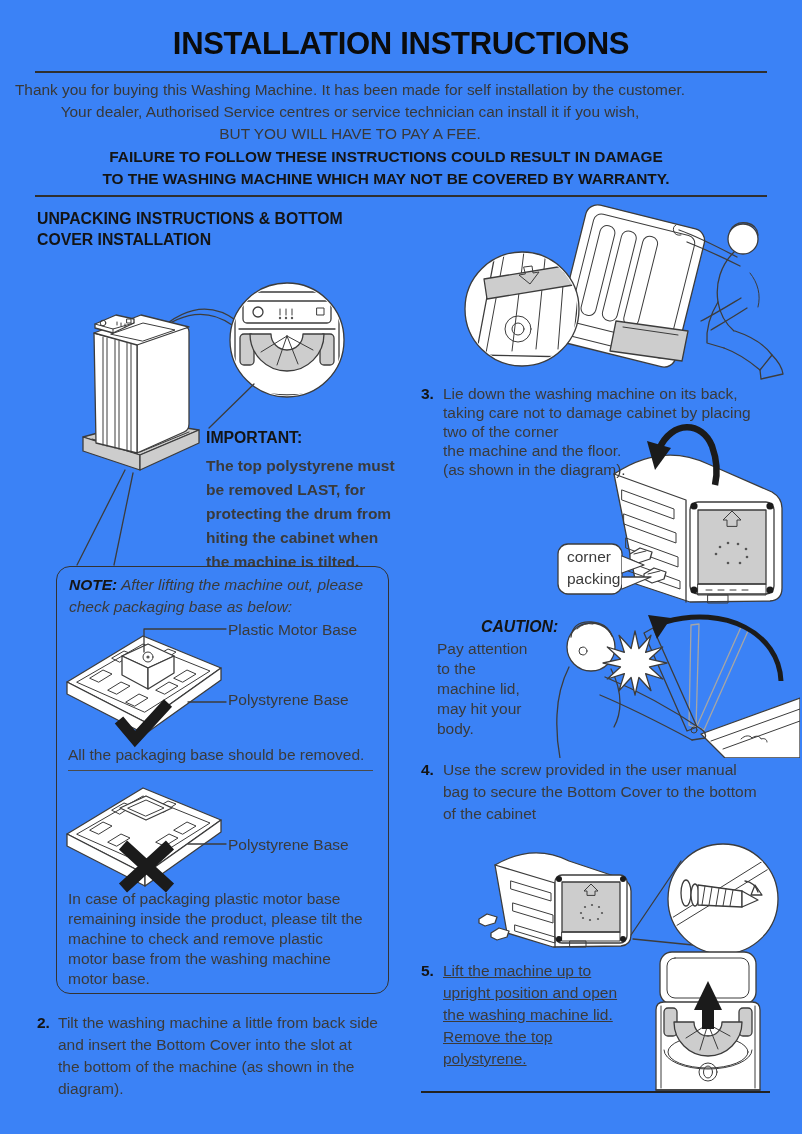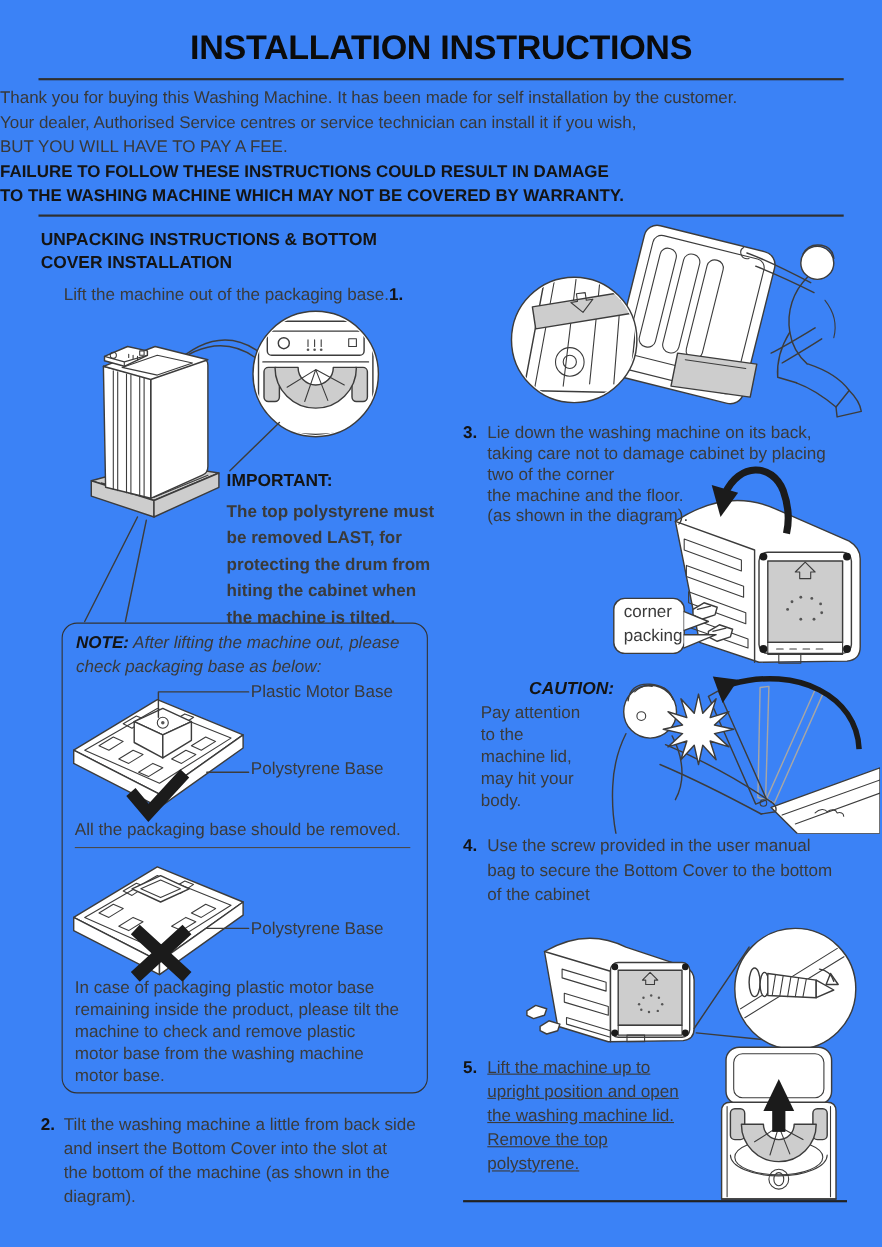--- a/index.html
+++ b/index.html
@@ -2,21 +2,21 @@
 <html><head>
 <meta charset="utf-8">
 <style>
   html,body{margin:0;padding:0;background:#fff;}
   .page{position:relative;width:802px;height:1134px;background:#3b82f6;overflow:hidden;
         font-family:"Liberation Sans", sans-serif;color:#383838;}
   .rule{position:absolute;background:#2f2f2f;height:1.6px;}
   .rule-thin{position:absolute;background:#4a4a4a;height:1px;}
   .title{position:absolute;left:0;top:26px;width:802px;text-align:center;
          font-size:31px;font-weight:700;color:#0b0b0b;letter-spacing:-0.3px;}
-  .center-lines{position:absolute;left:0;width:700px;}
+  .center-lines{position:absolute;left:0;width:700px;text-align:center;}
   .ln22{font-size:15.4px;line-height:22px;}
   .bold{font-weight:700;color:#141414;}
   .txt{position:absolute;font-size:15.5px;line-height:22px;color:#3a3a3a;white-space:nowrap;}
   .lh19 div{line-height:19px;}
   .lh20 div{line-height:20px;}
   .lh24 div{line-height:24px;}
   .heading{position:absolute;font-size:15.8px;font-weight:700;color:#141414;line-height:20.5px;white-space:nowrap;}
   .num{position:absolute;font-size:15.5px;font-weight:700;color:#141414;line-height:22px;}
   .note-box{position:absolute;left:56px;top:566px;width:331px;height:426px;
             border:1.6px solid #333;border-radius:14px;}
@@ -290,35 +290,32 @@
 
   <div class="title">INSTALLATION INSTRUCTIONS</div>
   <div class="rule" style="left:35px;top:71px;width:732px;"></div>
 
   <div class="center-lines ln22" style="top:79px;">
     <div>Thank you for buying this Washing Machine. It has been made for self installation by the customer.</div>
     <div>Your dealer, Authorised Service centres or service technician can install it if you wish,</div>
     <div>BUT YOU WILL HAVE TO PAY A FEE.</div>
   </div>
 
-  <div class="center-lines ln22 bold" style="top:146px;">
+  <div class="center-lines ln22 bold" style="top:146px;padding-left:36px;">
     <div>FAILURE TO FOLLOW THESE INSTRUCTIONS COULD RESULT IN DAMAGE</div>
     <div>TO THE WASHING MACHINE WHICH MAY NOT BE COVERED BY WARRANTY.</div>
   </div>
 
   <div class="rule" style="left:35px;top:195px;width:732px;"></div>
 
   <div class="heading" style="left:37px;top:209px;">
     <div>UNPACKING INSTRUCTIONS &amp; BOTTOM</div>
     <div>COVER INSTALLATION</div>
   </div>
 
-  <div class="txt" style="left:58px;top:258px;">
-    <span>Lift the machine out of the packaging base.</span><span class="bold">1.</span>
-  </div>
 
   <div class="heading" style="left:206px;top:428px;">IMPORTANT:</div>
   <div class="txt lh24" style="left:206px;top:454px;font-weight:bold;">
     <div>The top polystyrene must</div>
     <div>be removed LAST, for</div>
     <div>protecting the drum from</div>
     <div>hiting the cabinet when</div>
     <div>the machine is tilted.</div>
   </div>
 

